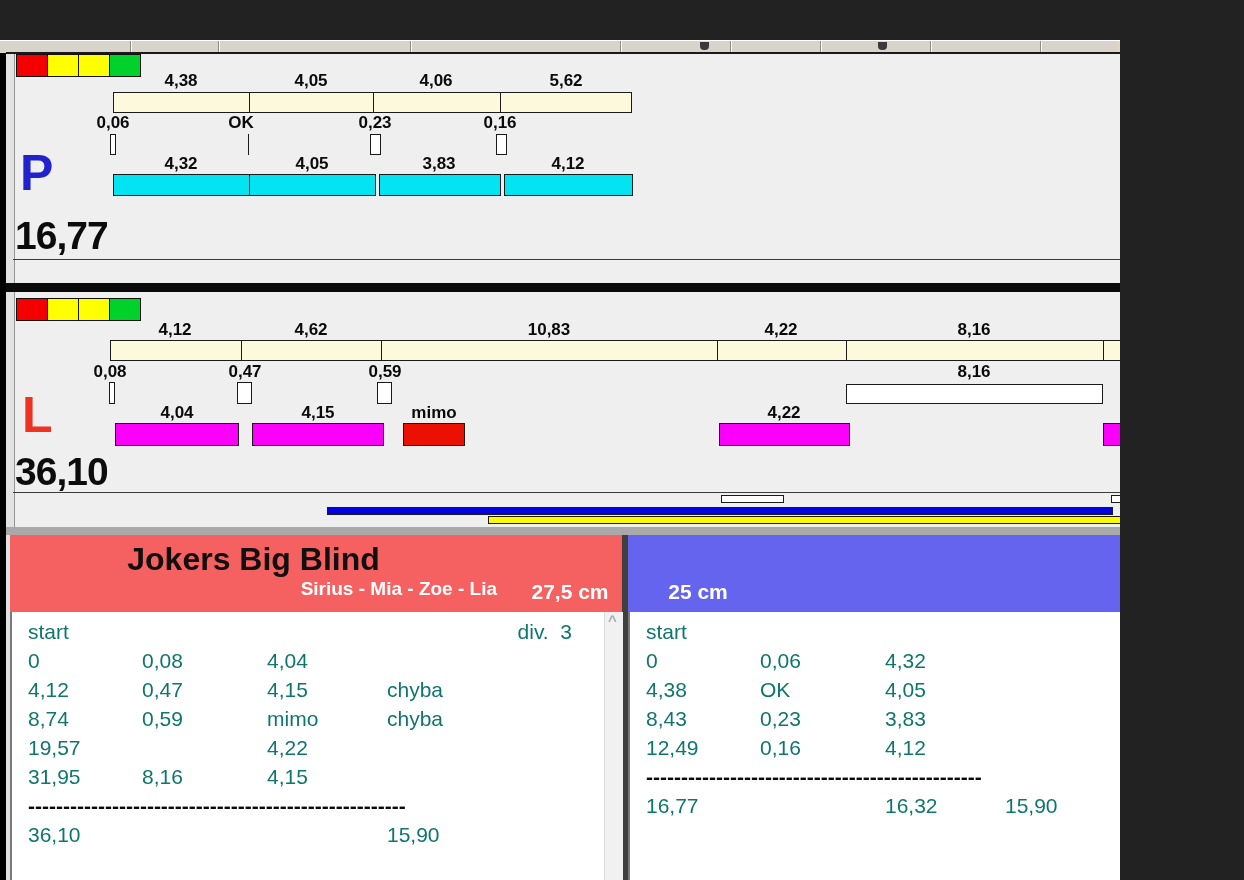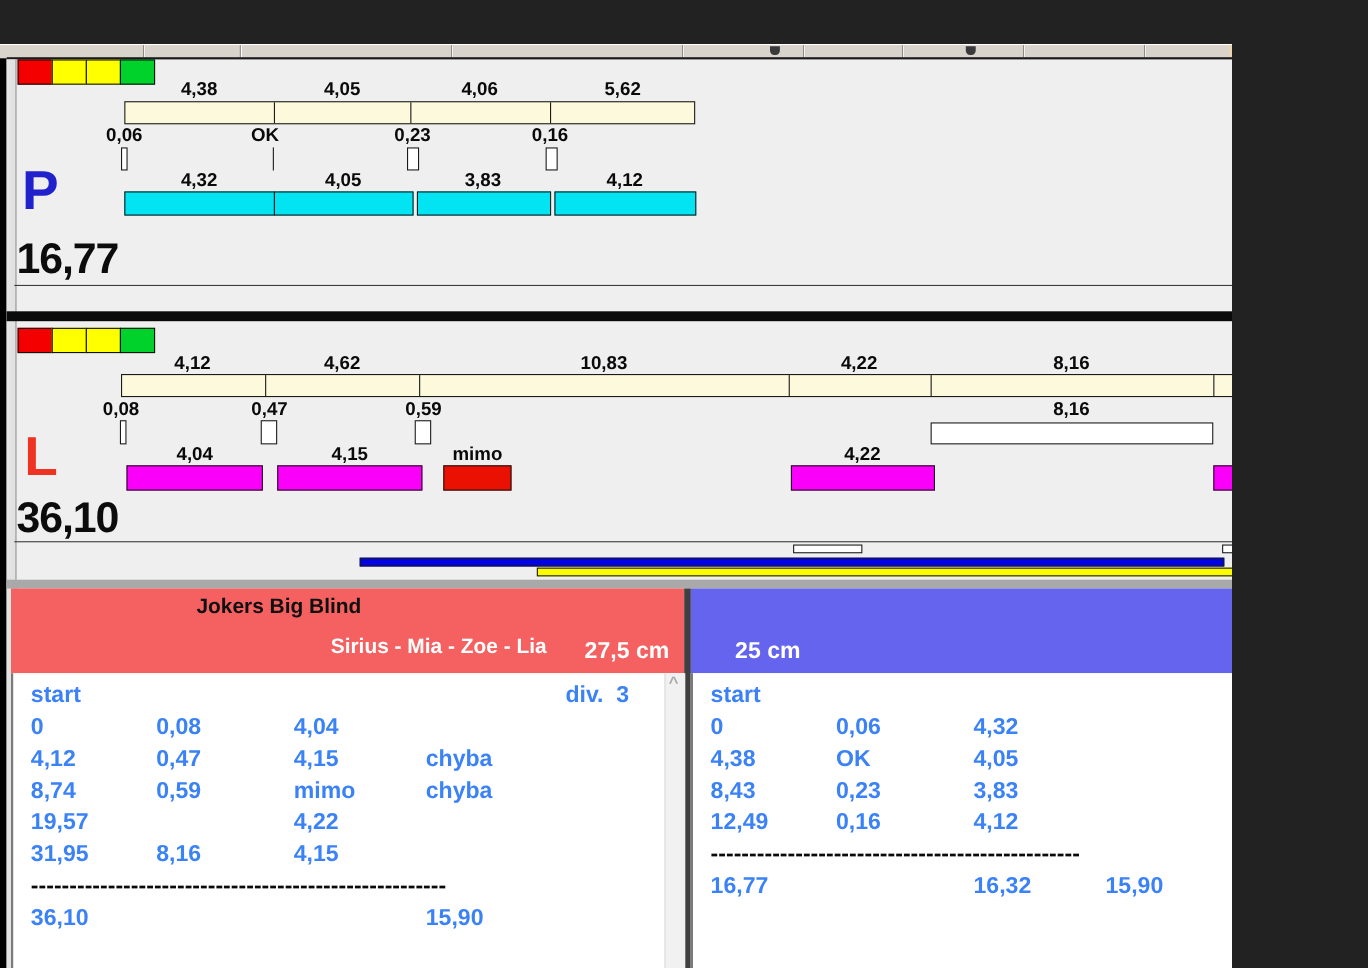--- a/index.html
+++ b/index.html
@@ -24,29 +24,29 @@
   .segline{position:absolute;width:1px;background:#1a1a1a;}
   .tickbox{position:absolute;box-sizing:border-box;border:1px solid #1a1a1a;background:#fff;}
   .tickline{position:absolute;width:1px;background:#1a1a1a;}
   .lane-letter{position:absolute;font-weight:bold;font-size:50px;line-height:1;}
   .lane-total{position:absolute;font-weight:bold;font-size:39px;line-height:1;color:#0c0c0c;letter-spacing:-1px;}
   .hline{position:absolute;left:13px;width:1229px;height:1px;background:#3c3c3c;}
   .blackdiv{position:absolute;left:6px;top:243px;width:1236px;height:9px;background:#0a0a0a;}
   .graydiv{position:absolute;left:6px;top:487px;width:1236px;height:8px;background:#a9a9a9;}
   
   .theader{position:absolute;top:495px;width:612px;height:77px;}
-  .tname{position:absolute;top:6px;text-align:center;font-weight:bold;font-size:19px;color:#101010;white-space:nowrap;}
+  .tname{position:absolute;top:6px;text-align:center;font-weight:bold;font-size:32px;color:#101010;white-space:nowrap;}
   .tdogs{position:absolute;top:43px;text-align:right;font-weight:bold;font-size:19px;color:#fff;white-space:nowrap;}
   .theight{position:absolute;top:45px;text-align:center;font-weight:bold;font-size:21px;color:#fff;white-space:nowrap;}
   .datebox{position:absolute;left:497px;top:493px;width:261px;height:44px;background:#fff;z-index:6;
            display:flex;align-items:center;justify-content:center;font-size:24px;color:#111;white-space:nowrap;}
   .gap{position:absolute;left:622px;top:495px;width:6px;height:363px;background:#3f3f3f;}
   
   .ttable{position:absolute;top:572px;width:612px;height:286px;background:#fff;border-left:2px solid #7a7a7a;box-sizing:border-box;}
-  .trow{position:absolute;left:0;width:590px;height:28px;font-weight:bold;font-size:21px;color:#3b82f6;}
+  .trow{position:absolute;left:0;width:590px;height:28px;font-weight:normal;font-size:21px;color:#0f766e;}
   .trow span{position:absolute;white-space:pre;}
   .c1{left:16px}.c2{left:130px}.c3{left:255px}.c4{left:375px}.c5{left:500px}
   .divcol{left:400px;width:160px;text-align:right;}
   .sep{position:absolute;left:16px;font-weight:bold;font-size:21px;letter-spacing:0;white-space:nowrap;color:#0a0a0a;}
   .scrollstrip{position:absolute;left:592px;top:0;width:18px;height:286px;background:#f1f1f1;border-left:1px solid #dcdcdc;}
   .scrollup{position:absolute;left:3px;top:0px;font-size:15px;font-weight:bold;color:#a8a8a8;cursor:default;}
 </style>
 </head>
 <body>
 

